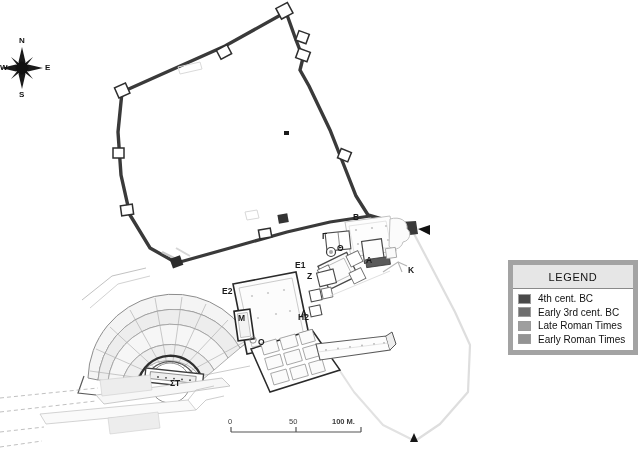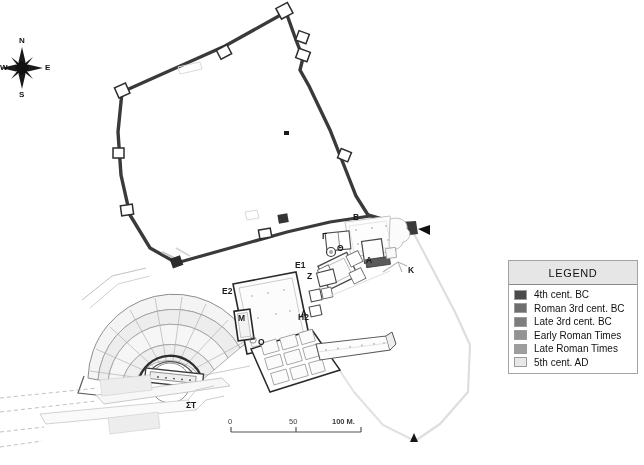--- a/index.html
+++ b/index.html
@@ -52,21 +52,21 @@
     white-space: nowrap;
     line-height: 1;
   }
 
   
   #legend-box {
     position: absolute;
     left: 508px;
     top: 260px;
     width: 130px;
-    border: 1px solid #a3a3a3;
+    border: 5px solid #a3a3a3;
     background: #ffffff;
     box-sizing: border-box;
   }
   #legend-title-bar {
     background: #e6e6e6;
     border-bottom: 1px solid #8a8a8a;
     text-align: center;
     padding: 2px 0 3px 0;
   }
   #legend-title-bar .ttl {
@@ -336,59 +336,51 @@
   <div class="map-label" style="left:337px; top:244px;">Θ</div>
   <div class="map-label" style="left:366px; top:256px;">A</div>
   <div class="map-label" style="left:295px; top:261px;">E1</div>
   <div class="map-label" style="left:307px; top:272px;">Z</div>
   <div class="map-label" style="left:408px; top:266px;">K</div>
   <div class="map-label" style="left:222px; top:287px;">E2</div>
   <div class="map-label" style="left:298px; top:293px;margin-top:20px;">H2</div>
   <div class="map-label" style="left:301px; top:309px;">Λ</div>
   <div class="map-label" style="left:238px; top:314px;">M</div>
   <div class="map-label" style="left:258px; top:338px;">O</div>
-  <div class="map-label" style="left:170px; top:401px;margin-left:16px;">ΣΤ</div>
+  <div class="map-label" style="left:170px; top:379px;">ΣΤ</div>
 
   <div class="scale-label" style="left:228px; top:418px;">0</div>
   <div class="scale-label" style="left:289px; top:418px;">50</div>
   <div class="scale-label" style="left:332px; top:418px;font-weight:bold;">100 M.</div>
 
   <div id="legend-box">
     <div id="legend-title-bar">
       <span class="ttl">LEGEND</span>
     </div>
     <div id="legend-items">
 
       <div class="legend-row">
         <span class="legend-swatch" style="background:#4a4a4a;"></span>
         <span class="legend-text">4th cent. BC</span>
       </div>
 
       <div class="legend-row">
         <span class="legend-swatch" style="background:#6e6e6e;"></span>
-        <span class="legend-text">Roman 3rd cent. BC</span>
+        <span class="legend-text">Early 3rd cent. BC</span>
       </div>
 
+
       <div class="legend-row">
-        <span class="legend-swatch" style="background:#7d7d7d;"></span>
-        <span class="legend-text">Late 3rd cent. BC</span>
+        <span class="legend-swatch" style="background:#9e9e9e;"></span>
+        <span class="legend-text">Late Roman Times</span>
       </div>
 
       <div class="legend-row">
         <span class="legend-swatch" style="background:#939393;"></span>
         <span class="legend-text">Early Roman Times</span>
       </div>
 
-      <div class="legend-row">
-        <span class="legend-swatch" style="background:#9e9e9e;"></span>
-        <span class="legend-text">Late Roman Times</span>
-      </div>
-
-      <div class="legend-row">
-        <span class="legend-swatch" style="background:#e8e8e8;"></span>
-        <span class="legend-text">5th cent. AD</span>
-      </div>
 
 
     </div>
   </div>
 
 </div>
 
 </body></html>

